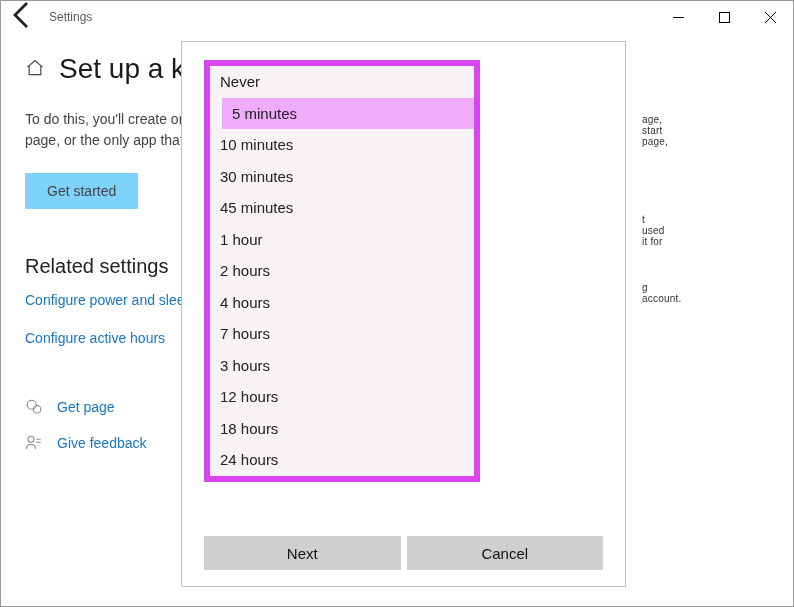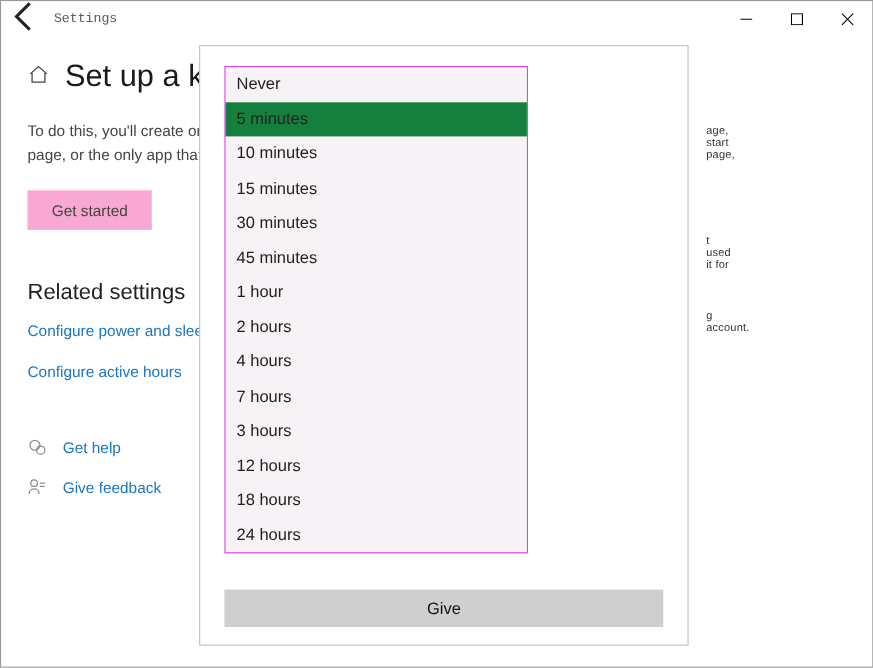--- a/index.html
+++ b/index.html
@@ -12,33 +12,32 @@
       height: 607px;
       border: 1px solid #999;
       position: relative;
       overflow: hidden;
     }
     .titlebar {
       height: 32px;
       display: flex;
       align-items: center;
       padding-left: 6px;
-      font-family: Liberation Mono, monospace;
     }
     .titlebar .back { width: 32px; text-align: center; cursor: default; font-size:16px; color:#222; }
     .titlebar .title { margin-left: 10px; color: #5a5a5a; font-size: 12px; }
     .winctrls { position:absolute; right:0; top:0; height:32px; display:flex; }
     .winctrls div { width:46px; display:flex; align-items:center; justify-content:center; font-size:12px; }
     .winctrls svg { width:11px; height:11px; stroke:#000; fill:none; stroke-width:1; }
     .content { padding: 12px 24px 0 24px; }
     .heading-row { display:flex; align-items:center; gap:14px; margin-bottom: 24px; margin-top:8px; }
     .home-ico svg { width:20px; height:20px; stroke:#444; fill:none; stroke-width:1.4; }
     h1 { font-weight: 300; font-size: 28px; color: #1a1a1a; letter-spacing: 0; }
     .body-text { color:#444; font-size:14px; line-height:1.5; margin-bottom:22px; max-width: 540px; }
-    .btn-gray { background:#f9a8d4; border:none; padding:10px 22px; font-size:14px; color:#444; }
+    .btn-gray { background:#7dd3fc; border:none; padding:10px 22px; font-size:14px; color:#444; }
     .rel-head { margin-top: 46px; font-weight: 400; font-size: 20px; color: #222; margin-bottom: 14px; }
     .link { color:#1976c2; font-size:14px; margin-bottom: 22px; display:block; }
     .help-list { margin-top: 52px; }
     .help-item { display:flex; align-items:center; gap: 14px; margin-bottom: 18px; }
     .help-item svg { width:18px; height:18px; stroke:#676767; fill:none; stroke-width:1.5; opacity:.75; }
     .help-item span { color:#1976c2; font-size:14px; }
 
     .dialog {
       position:absolute;
       left: 180px;
@@ -47,26 +46,26 @@
       height: 546px;
       background:#fff;
       border:1px solid #bfbfbf;
       box-shadow: 0 0 0 rgba(0,0,0,.1);
       padding: 18px 22px 16px 22px;
       display:flex;
       flex-direction:column;
     }
     .listbox {
       background:#f6f2f6;
-      border:1px solid #d946ef;
+      border:6px solid #d946ef;
       width: 276px;
       flex-shrink:0;
     }
     .listbox .opt { padding: 6px 10px; font-size: 15px; color:#222; line-height:1.3; }
-    .listbox .opt.selected { background:#15803d; }
+    .listbox .opt.selected { background:#f0abfc;margin-left:12px; }
     .bg-text { position:absolute; left:460px; font-size:10px; color:#333; letter-spacing:.2px; }
     .dlg-btnrow { margin-top:auto; display:flex; gap:6px; }
     .dlg-btnrow button { flex:1; background:#cfcfcf; border:none; height:34px; font-size:15px; color:#111; }
   </style>
 </head>
 <body>
 
 <div class="titlebar">
   <div class="back">
     <svg viewBox="0 0 16 16">
@@ -109,21 +108,21 @@
   <div class="rel-head">Related settings</div>
   <a class="link">Configure power and sleep settings</a>
   <a class="link">Configure active hours</a>
 
   <div class="help-list">
     <div class="help-item">
       <svg viewBox="0 0 24 24">
           <circle cx="9" cy="9" r="6"></circle>
           <circle cx="16" cy="15" r="5"></circle>
         </svg>
-      <span>Get help</span>
+      <span>Get page</span>
     </div>
     <div class="help-item">
       <svg viewBox="0 0 24 24">
           <circle cx="8" cy="7" r="4"></circle>
           <path d="M2 20c0-4 3-6 6-6s6 2 6 6"></path>
           <path d="M15 7h6M15 11h6"></path>
         </svg>
       <span>Give feedback</span>
     </div>
   </div>
@@ -131,29 +130,29 @@
 
 <div class="dialog">
   <div class="bg-text" style="top:72px">age, start page,</div>
   <div class="bg-text" style="top:172px">t used it for</div>
   <div class="bg-text" style="top:240px">g account.</div>
 
   <div class="listbox" id="listbox">
       <div class="opt">Never</div>
       <div class="opt selected">5 minutes</div>
       <div class="opt">10 minutes</div>
-      <div class="opt">15 minutes</div>
       <div class="opt">30 minutes</div>
       <div class="opt">45 minutes</div>
       <div class="opt">1 hour</div>
       <div class="opt">2 hours</div>
       <div class="opt">4 hours</div>
       <div class="opt">7 hours</div>
       <div class="opt">3 hours</div>
       <div class="opt">12 hours</div>
       <div class="opt">18 hours</div>
       <div class="opt">24 hours</div>
     </div>
 
   <div class="dlg-btnrow">
-    <button>Give</button>
+    <button>Next</button>
+    <button>Cancel</button>
   </div>
 </div>
 
 </body></html>

